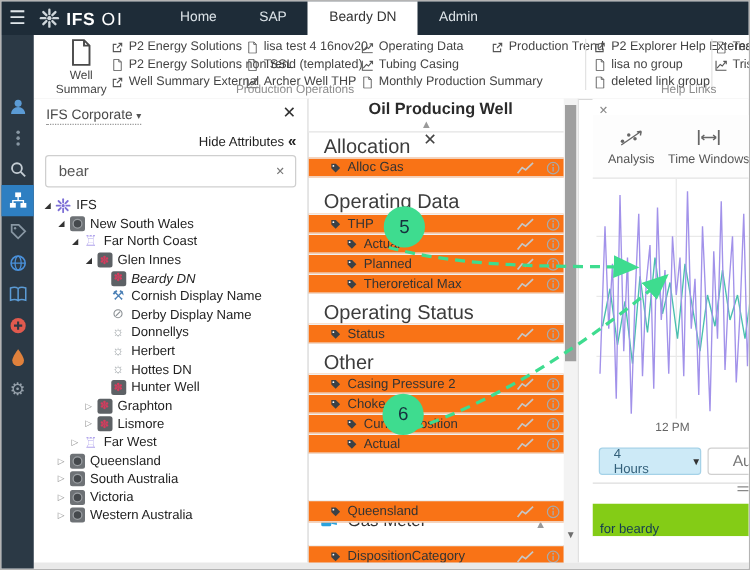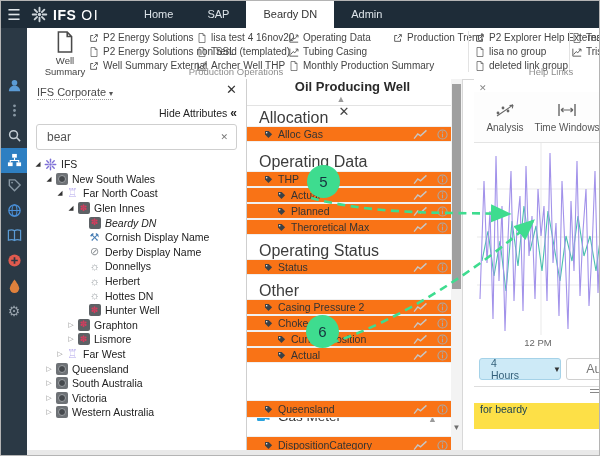--- a/index.html
+++ b/index.html
@@ -91,21 +91,21 @@
   .rp-btn .lbl{font-size:10px;color:#555;white-space:nowrap;}
   .rp-chart{position:absolute;top:64px;left:3px;width:140px;height:192px;}
   .rp-xtick{position:absolute;top:258px;left:38px;width:52px;text-align:center;font-size:9.5px;color:#666;}
   .rp-range{position:absolute;top:279px;left:5px;width:82px;height:22px;background:#cdeaf7;border:1px solid #a5d2e8;border-radius:3px;display:flex;align-items:center;box-sizing:border-box;gap:34px;}
   .rp-range .lbl{flex:1;font-size:10.5px;color:#33607a;margin-left:11px;}
   .rp-range .car{font-size:8px;color:#333;margin-right:9px;}
   .rp-auto{position:absolute;top:279px;left:92px;width:66px;height:22px;background:#fff;border:1px solid #d0d0d0;border-radius:3px;font-size:12.5px;color:#777;display:flex;align-items:center;justify-content:center;box-sizing:border-box;}
   .rp-sep{position:absolute;top:307px;left:0;right:0;border-top:1px solid #ddd;}
   .rp-menu{position:absolute;top:310px;left:116px;width:9px;}
   .rp-menu i{display:block;height:0;border-top:1.5px solid #888;margin-bottom:2px;}
-  .rp-bluerow{position:absolute;top:324px;left:0;right:-2px;height:26px;background:#fde047;display:flex;align-items:flex-start;}
+  .rp-bluerow{position:absolute;top:324px;left:0;right:-2px;height:26px;background:#84cc16;display:flex;align-items:flex-end;}
   .rp-bluerow span{font-size:10.5px;color:#153c52;margin-left:6px;}
   .rp-whiterow{position:absolute;top:350px;left:0;right:0;height:22px;background:#fff;border-bottom:1px solid #eee;}
 
   .bottom-strip{position:absolute;left:26px;right:0;bottom:0;height:5px;background:#e9e9e9;}
 
   
   .annot-svg{position:absolute;inset:0;width:598px;height:454px;pointer-events:none;z-index:40;}
   .badge{position:absolute;width:33px;height:33px;border-radius:50%;background:#3edc8f;color:#16323e;font-size:15px;display:flex;align-items:center;justify-content:center;z-index:45;}
   .badge5{left:306px;top:164px;}
   .badge6{left:305px;top:314px;}

